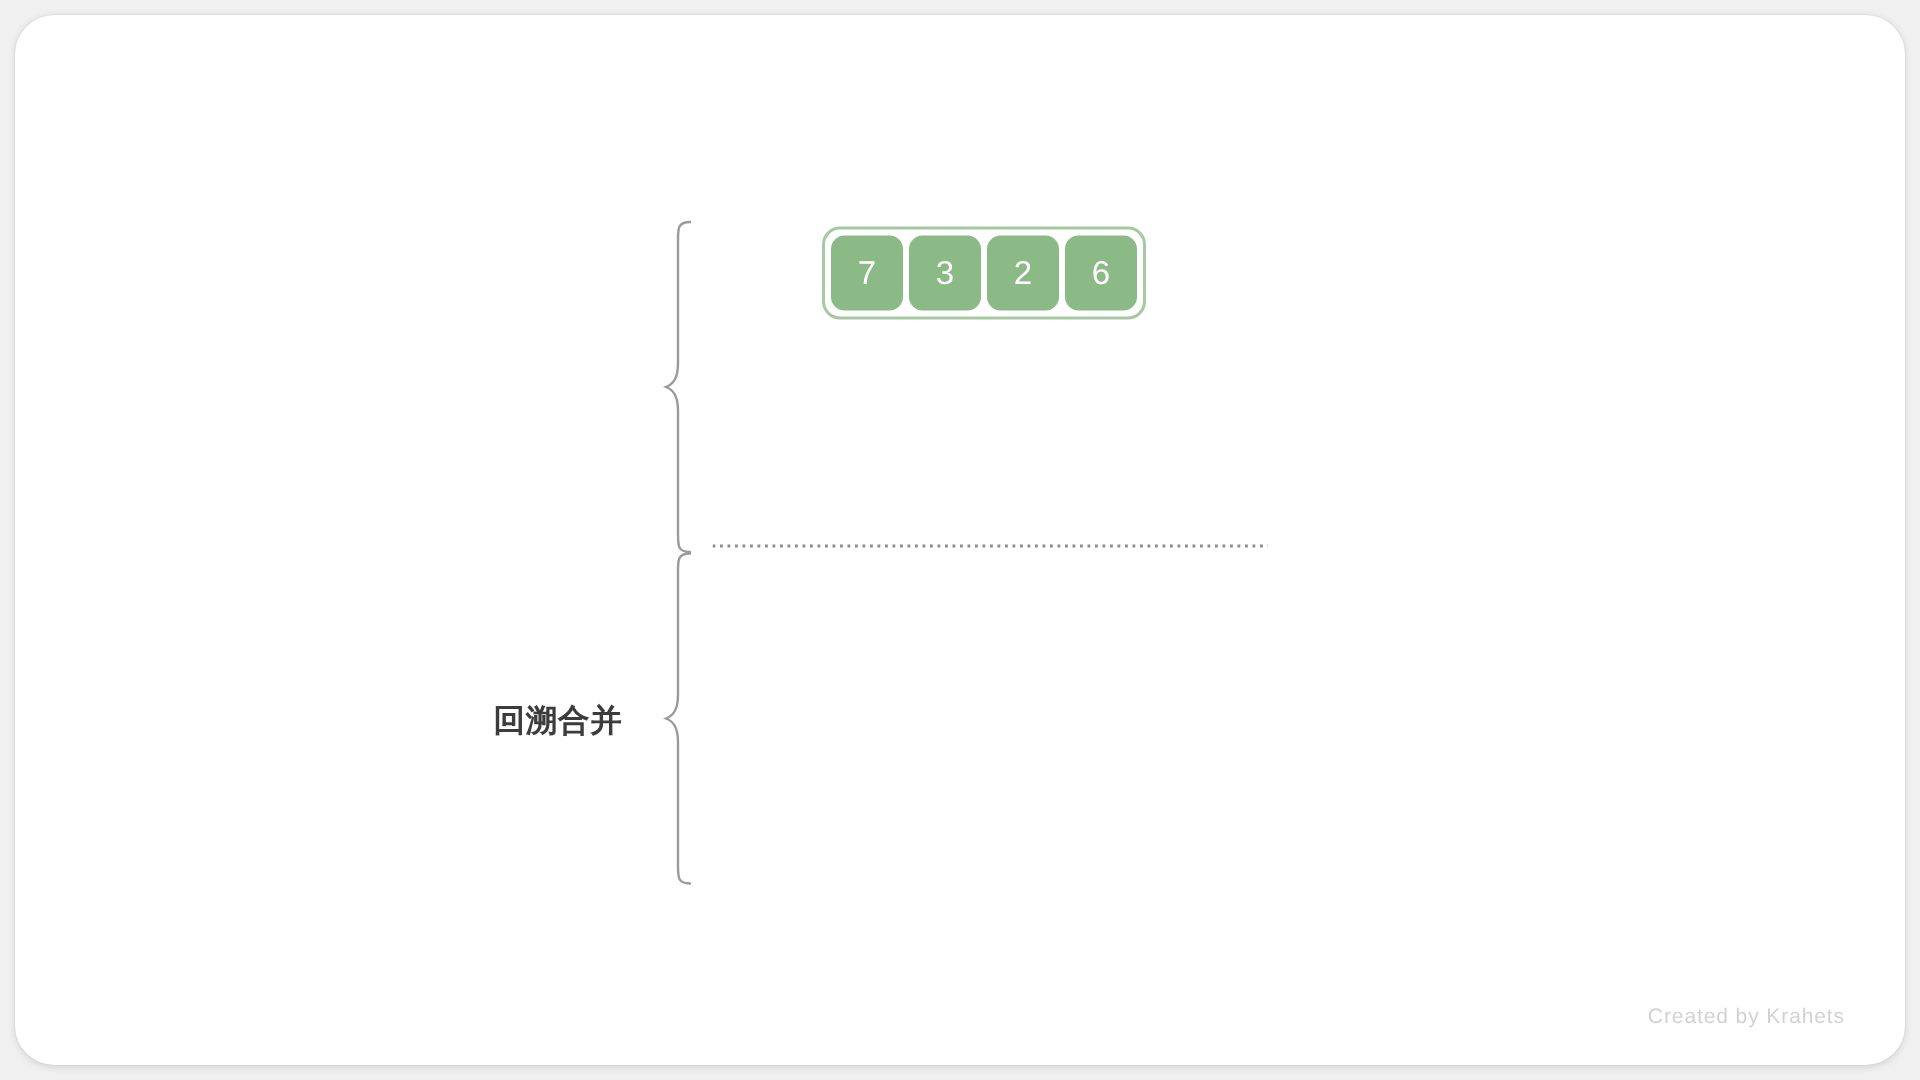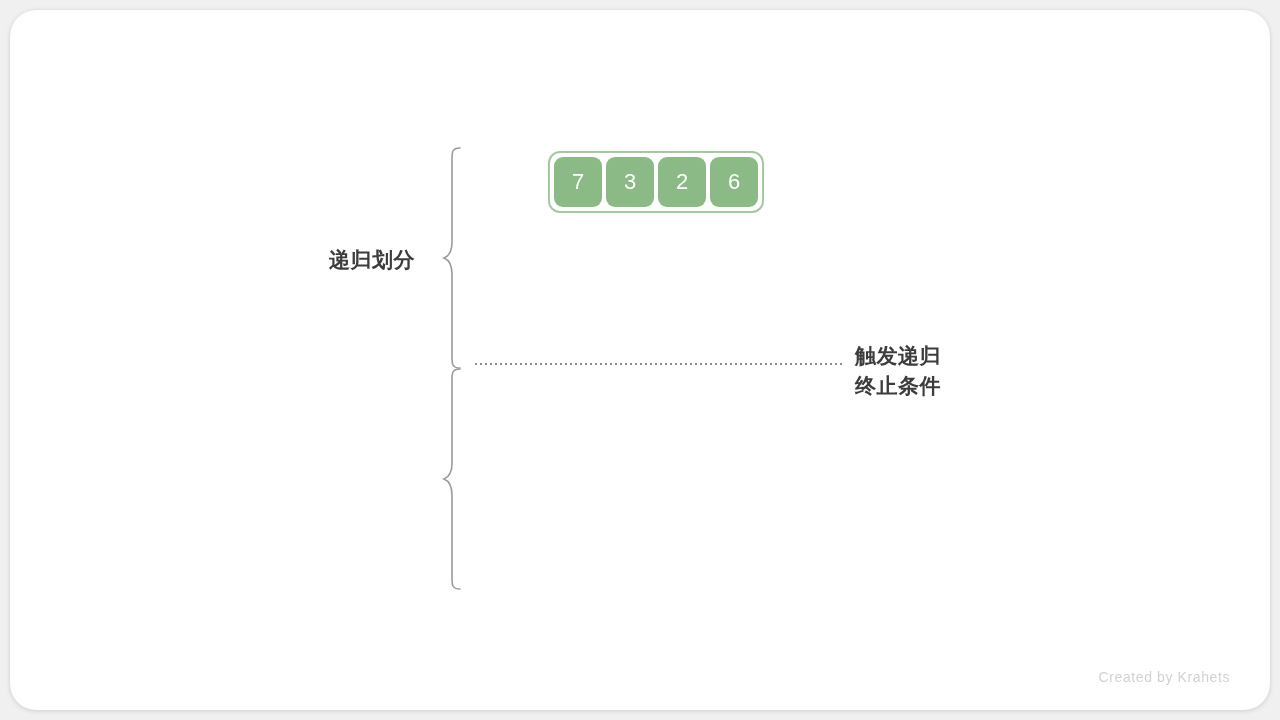--- a/index.html
+++ b/index.html
@@ -116,22 +116,22 @@
     letter-spacing: 0.6px;
     white-space: nowrap;
   }
 </style>
 </head>
 <body>
 
 <div id="stage">
   <div id="card">
 
-    <div class="section-label" id="label-divide">递归划分</div>
 
+    <div class="section-label" id="label-merge">回溯合并</div>
 
     <div class="brace" id="brace-divide">
       <svg width="24" height="224" viewBox="0 0 24 224" fill="none" xmlns="http://www.w3.org/2000/svg">
         <path d="M20 2 C12 2 12 6 12 14 L12 96 C12 106 9 110 4 112 C9 114 12 118 12 128 L12 210 C12 218 12 222 20 222" stroke="#9a9a9a" stroke-width="1.6" fill="none" stroke-linecap="round"></path>
       </svg>
     </div>
 
     <div class="brace" id="brace-merge">
       <svg width="24" height="226" viewBox="0 0 24 226" fill="none" xmlns="http://www.w3.org/2000/svg">
         <path d="M20 3 C12 3 12 7 12 15 L12 97 C12 107 9 111 4 113 C9 115 12 119 12 129 L12 211 C12 219 12 223 20 223" stroke="#9a9a9a" stroke-width="1.6" fill="none" stroke-linecap="round"></path>
@@ -140,21 +140,17 @@
 
     <div id="array-wrap">
       <div class="cell">7</div>
       <div class="cell">3</div>
       <div class="cell">2</div>
       <div class="cell">6</div>
     </div>
 
     <div id="dotted-line"></div>
 
-    <div id="annotation">
-      <div>触发递归</div>
-      <div>终止条件</div>
-    </div>
 
     <div id="credit">Created by Krahets</div>
 
   </div>
 </div>
 
 </body></html>

